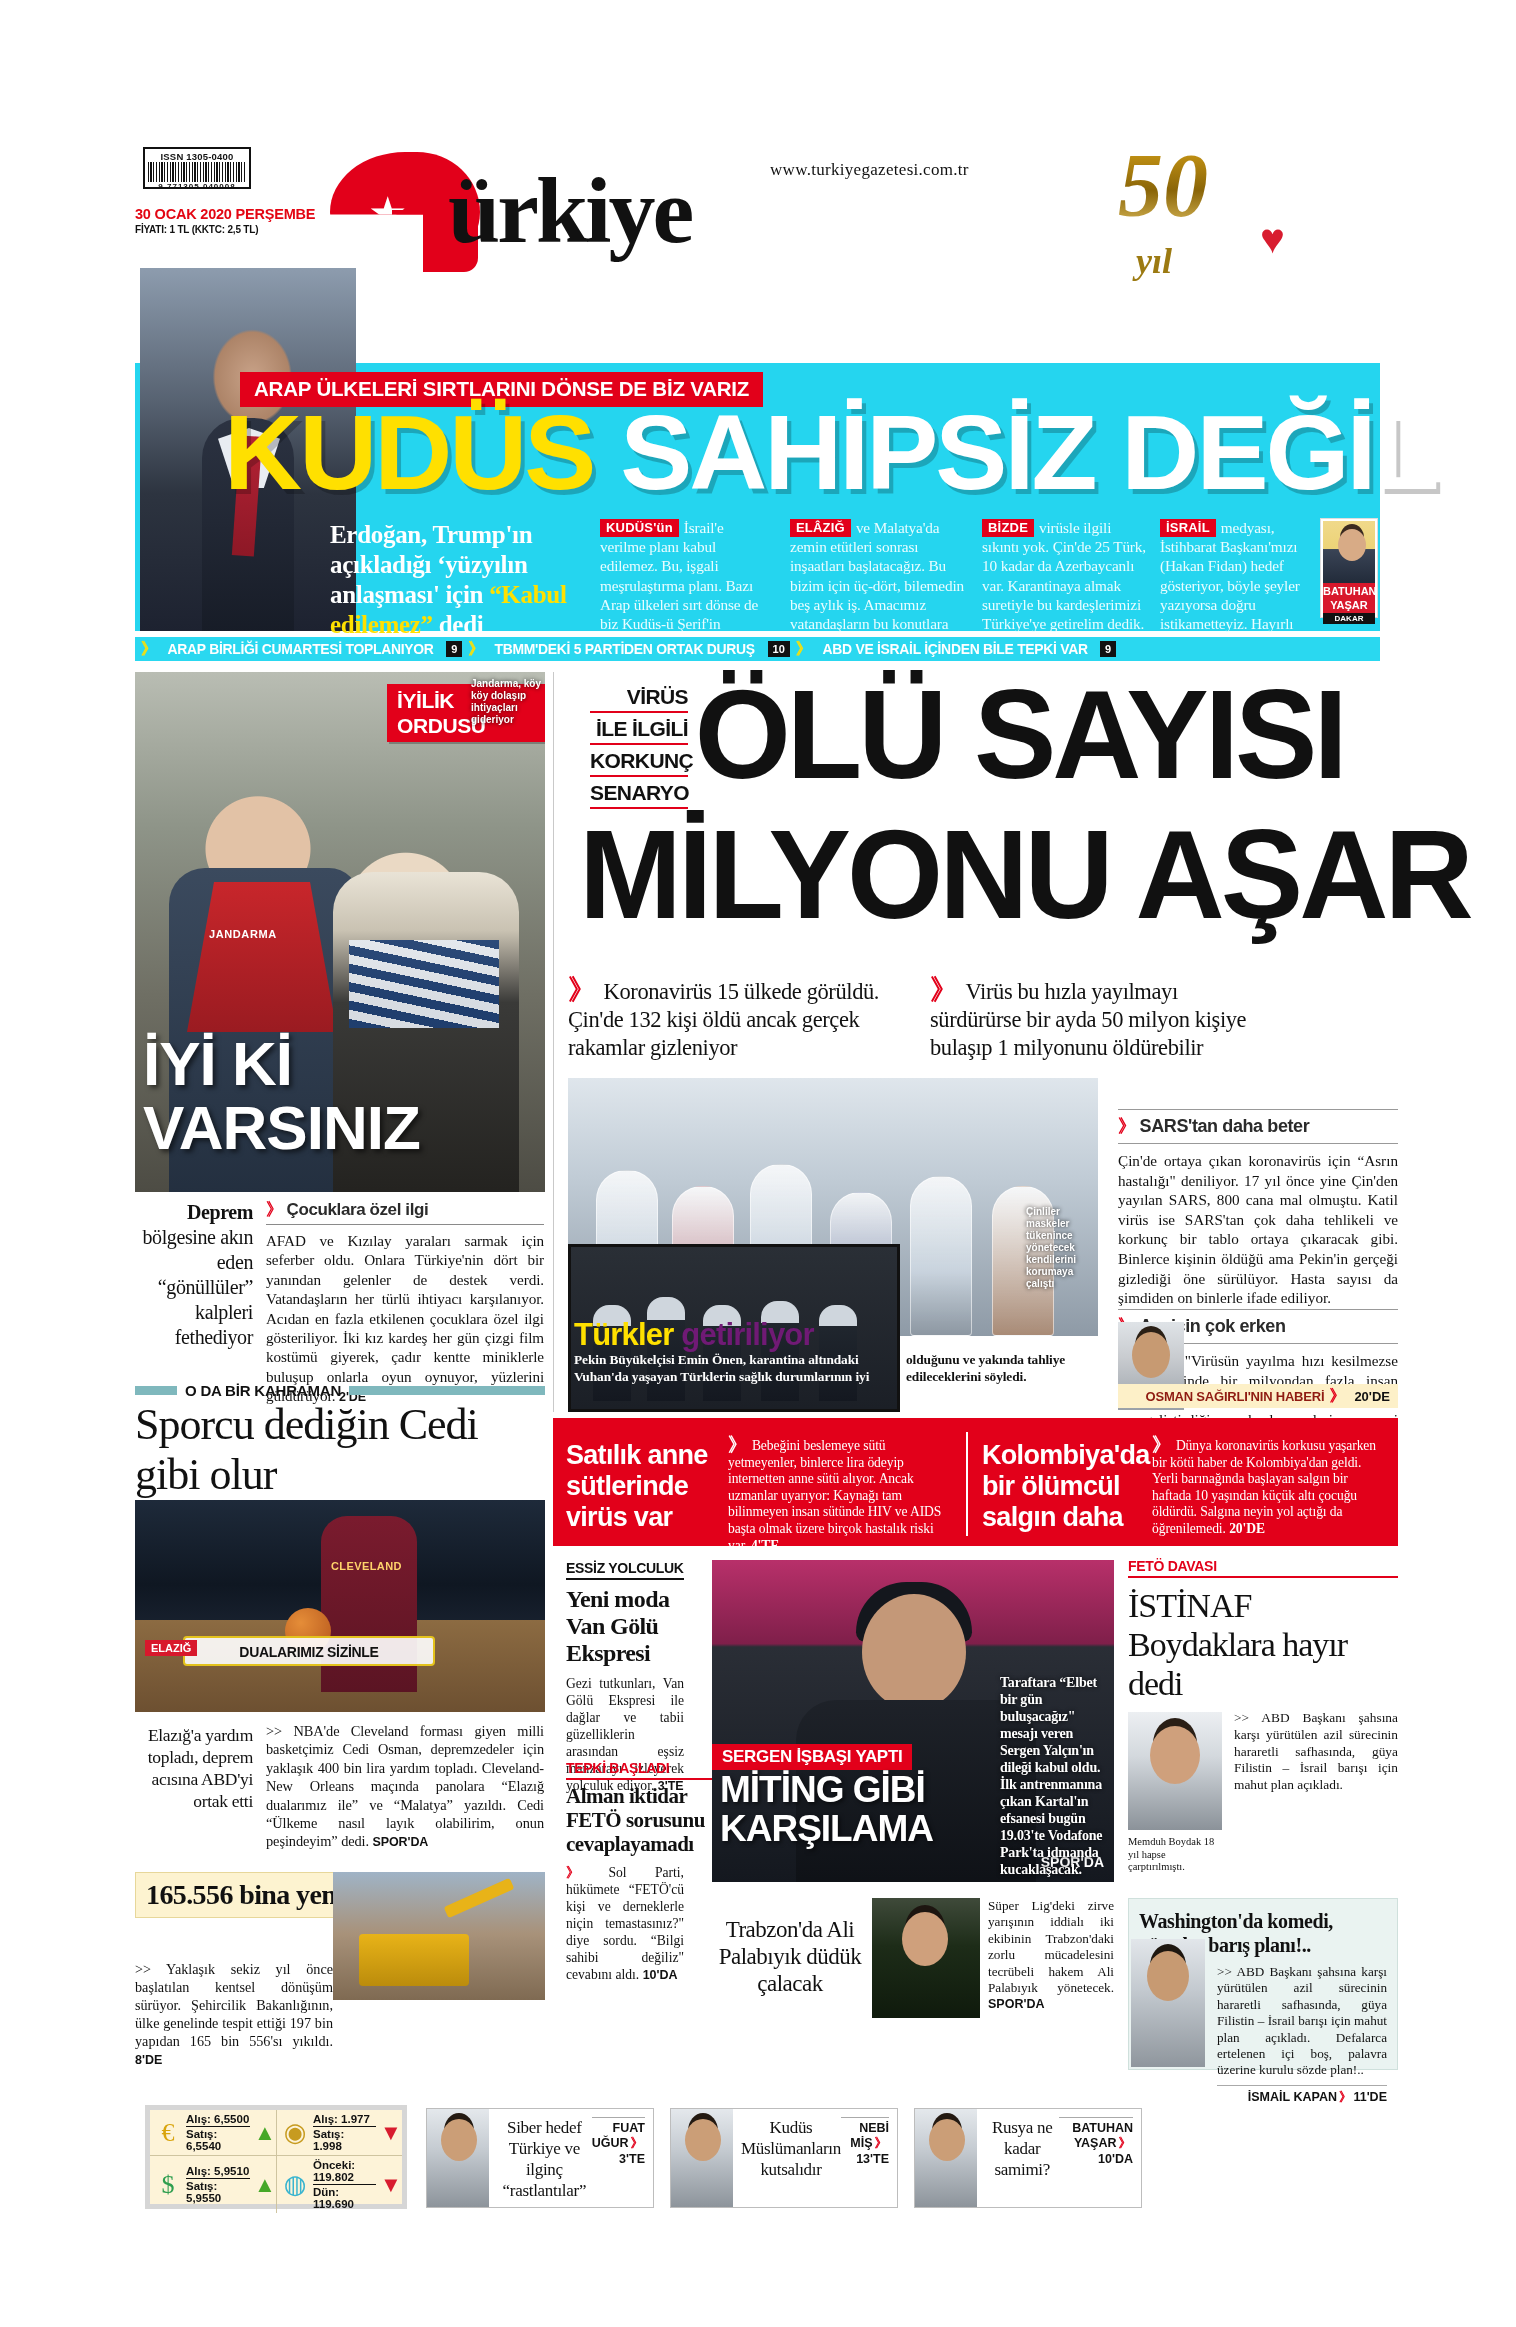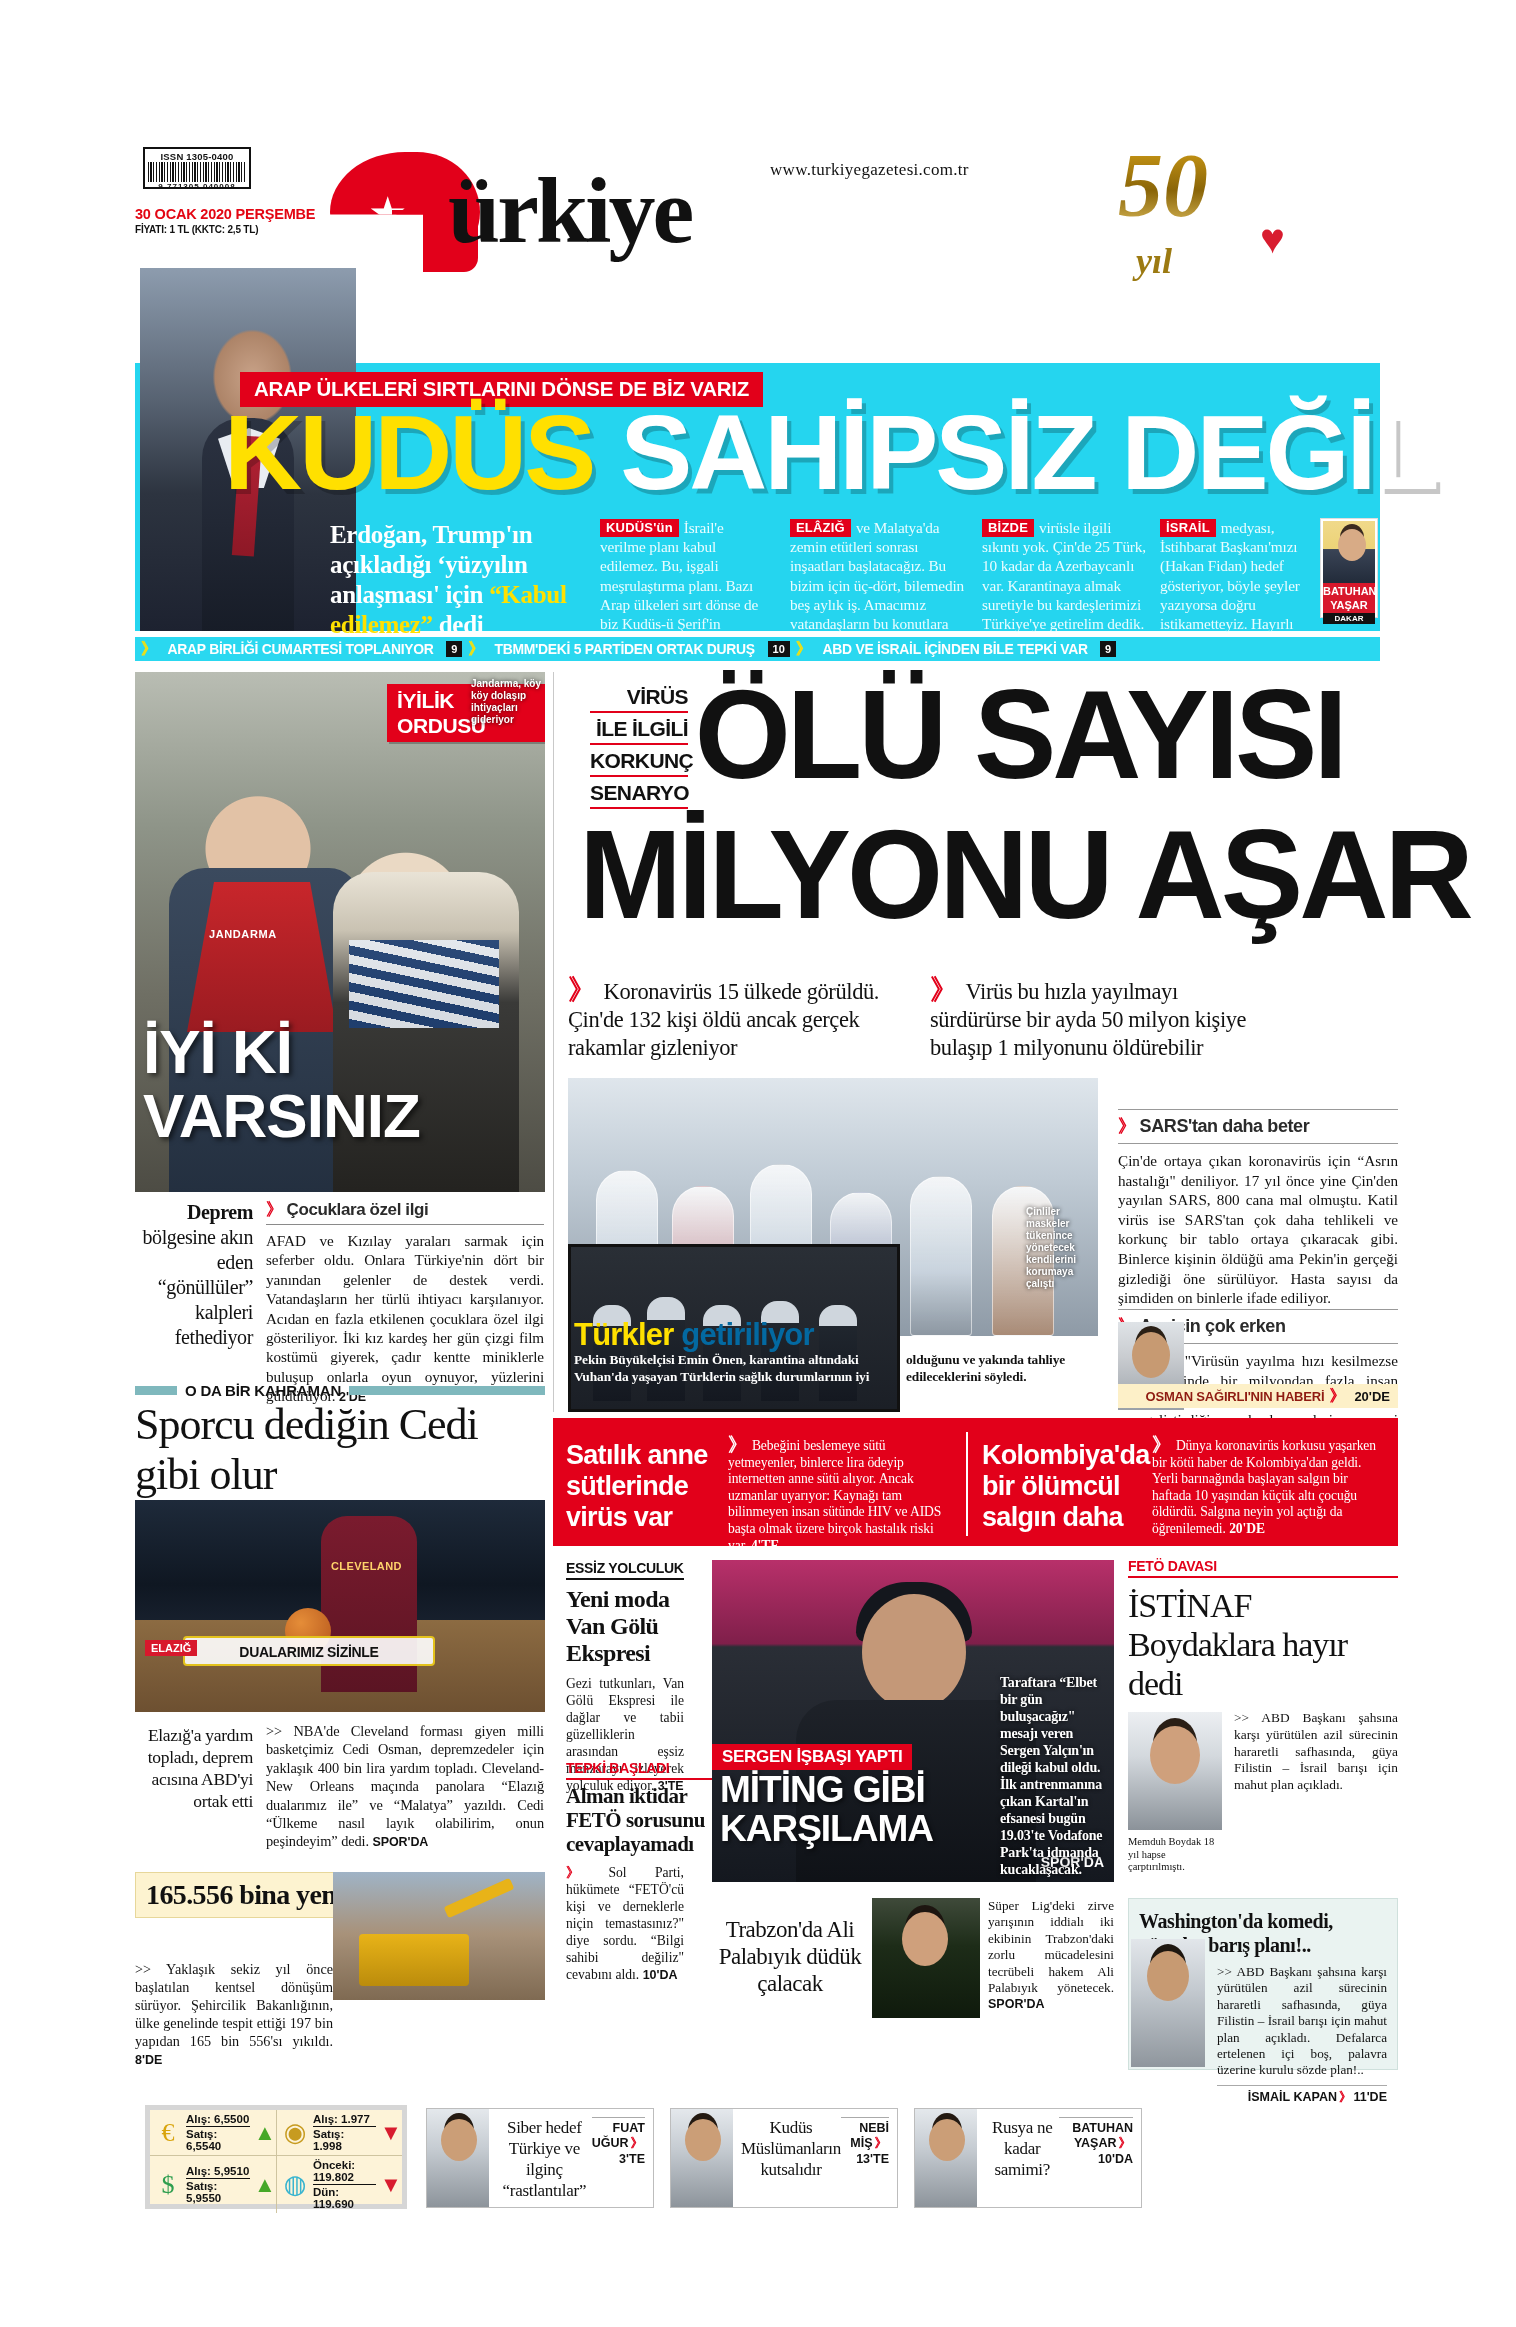--- a/index.html
+++ b/index.html
@@ -270,21 +270,21 @@
     text-align: left; letter-spacing: -.4px;
     box-shadow: 2px 2px 0 rgba(0,0,0,.25);
   }
   .cap-jandarma {
     position: absolute; left: 336px; top: 6px; width: 72px;
     font-family: "Liberation Sans", sans-serif; font-weight: bold;
     font-size: 10px; line-height: 12px; color: #fff;
     text-shadow: 0 0 4px rgba(0,0,0,.9);
   }
   .iyiki-title {
-    position: absolute; left: 8px; bottom: 44px;
+    position: absolute; left: 8px; bottom: 32px;
     font-family: "Liberation Sans", sans-serif; font-weight: bold;
     font-size: 62px; line-height: 64px; color: #fff;
     letter-spacing: -1px; text-shadow: 3px 3px 5px rgba(0,0,0,.55);
   }
 
   .deprem-lead {
     position: absolute; left: 135px; top: 1200px; width: 118px;
     font-family: "Liberation Serif", serif;
     font-size: 20px; line-height: 25px; color: #111;
     text-align: right; letter-spacing: -.4px;
@@ -467,21 +467,21 @@
     border-radius: 16px 16px 0 0;
   }
   .tp-fig.f1 { left: 22px; } .tp-fig.f2 { left: 76px; height: 104px; }
   .tp-fig.f3 { left: 132px; } .tp-fig.f4 { left: 190px; height: 100px; }
   .tp-fig.f5 { left: 248px; }
   .turkler-title {
     position: absolute; left: 574px; top: 1318px;
     font-family: "Liberation Sans", sans-serif; font-weight: bold;
     font-size: 31px; line-height: 34px; letter-spacing: -.8px;
   }
-  .turkler-title .y { color: #ffe000; } .turkler-title .w { color: #0369a1; }
+  .turkler-title .y { color: #ffe000; } .turkler-title .w { color: #701a75; }
   .turkler-cap {
     position: absolute; left: 574px; top: 1352px; width: 318px;
     font-family: "Liberation Serif", serif; font-weight: bold;
     font-size: 13.4px; line-height: 16.5px; color: #fff; letter-spacing: -.1px;
   }
   .turkler-cap2 {
     position: absolute; left: 906px; top: 1352px; width: 190px;
     font-family: "Liberation Serif", serif; font-weight: bold;
     font-size: 13.4px; line-height: 16.5px; color: #111; letter-spacing: -.1px;
   }

